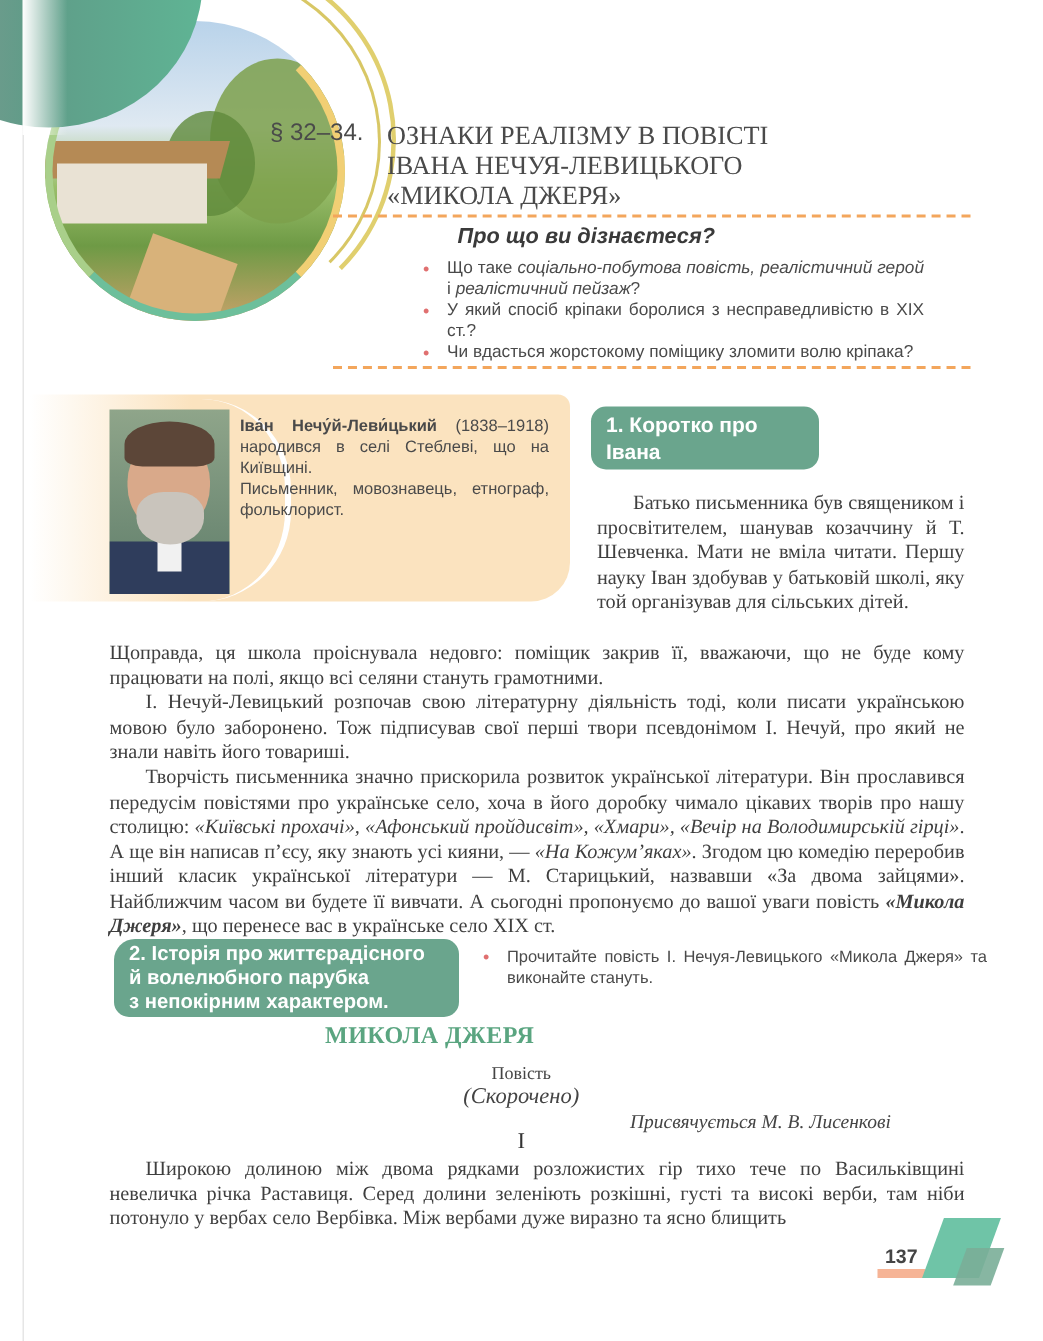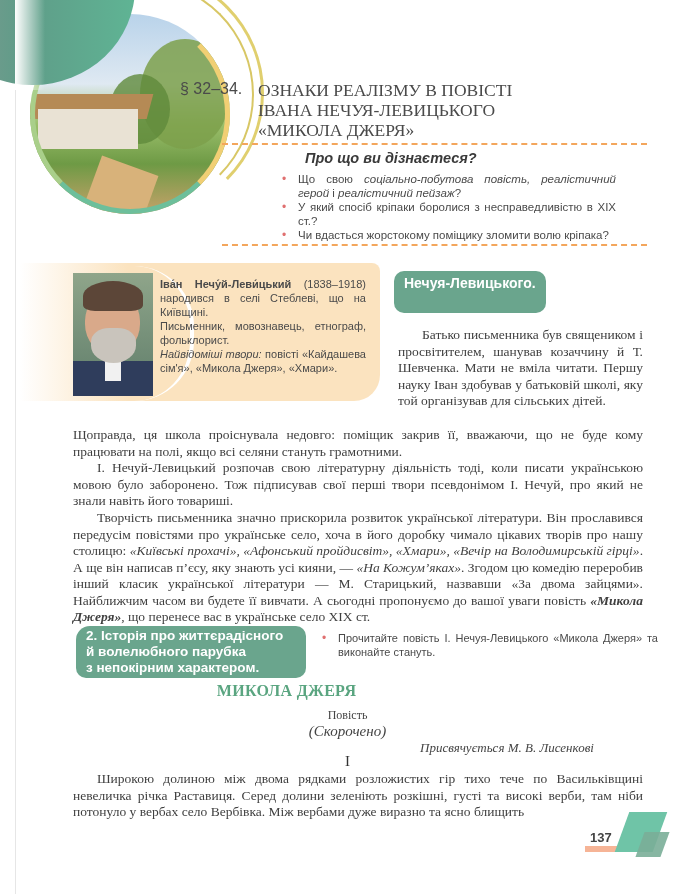--- a/index.html
+++ b/index.html
@@ -91,21 +91,21 @@
   <div>ОЗНАКИ РЕАЛІЗМУ В ПОВІСТІ</div>
   <div>ІВАНА НЕЧУЯ-ЛЕВИЦЬКОГО</div>
   <div>«МИКОЛА ДЖЕРЯ»</div>
 </div>
 <div class="abs dash-line" style="left:222px; top:143px; width:425px;"></div>
 
 <div class="abs learn-title">Про що ви дізнаєтеся?</div>
 <ul class="abs learn-list">
   <li>
     <span class="bullet">•</span>
-    <span>Що свою </span><span class="ital" style="font-style:italic">соціально-побутова повість,  реалістичний герой</span><span> і </span><span style="font-style:italic">реалістичний пейзаж</span><span>?</span>
+    <span>Що таке </span><span class="ital" style="font-style:italic">соціально-побутова повість,  реалістичний герой</span><span> і </span><span style="font-style:italic">реалістичний пейзаж</span><span>?</span>
   </li>
   <li>
     <span class="bullet">•</span>
     <span>У який спосіб кріпаки боролися з несправедливістю в XIX ст.?</span>
   </li>
   <li>
     <span class="bullet">•</span>
     <span>Чи вдасться жорстокому поміщику зломити волю кріпака?</span>
   </li>
 </ul>
@@ -120,27 +120,24 @@
   <div class="abs beard"></div>
 </div>
 <div class="abs portrait-arc"></div>
 <div class="abs bio-text">
   <div style="text-align:justify">
     <span class="name">Іва́н Нечу́й-Леви́цький</span>
     <span>(1838–1918)</span>
     <span>народився в селі Стеблеві, що на Київщині.</span>
   </div>
   <div style="text-align:justify">Письменник, мовознавець, етнограф, фольклорист.</div>
-  <div style="text-align:justify">
-    <span style="font-style:italic">Найвідоміші твори:</span>
-    <span>повісті «Кайдашева сім'я», «Микола Джеря», «Хмари».</span>
-  </div>
 </div>
 
 <div class="abs sec-heading sec1">
+  <div>1. Коротко про Івана</div>
   <div>Нечуя-Левицького.</div>
 </div>
 <div class="abs body col-right indent">Батько письменника був священиком і просвітителем, шанував козаччину й Т. Шевченка. Мати не вміла читати. Першу науку Іван здобував у батьковій школі, яку той організував для сільських дітей.</div>
 <div class="abs body full" style="top:427px;">Щоправда, ця школа проіснувала недовго: поміщик закрив її, вважаючи, що не буде кому працювати на полі, якщо всі селяни стануть грамотними.</div>
 <div class="abs body full indent" style="top:460px;">І. Нечуй-Левицький розпочав свою літературну діяльність тоді, коли писати українською мовою було заборонено. Тож підписував свої перші твори псевдонімом І. Нечуй, про який не знали навіть його товариші.</div>
 <div class="abs body full indent" style="top:510px;">
   <span>Творчість письменника значно прискорила розвиток української літератури. Він прославився передусім повістями про українське село, хоча в його доробку чимало цікавих творів про нашу столицю: </span><span class="ital">«Київські прохачі», «Афонський пройдисвіт», «Хмари», «Вечір на Володимирській гірці»</span><span>. А ще він написав п’єсу, яку знають усі кияни, — </span><span class="ital">«На Кожум’яках»</span><span>. Згодом цю комедію переробив інший класик української літератури — М. Старицький, назвавши «За двома зайцями». Найближчим часом ви будете її вивчати. А сьогодні пропонуємо до вашої уваги повість </span><span class="bi">«Микола Джеря»</span><span>, що перенесе вас в українське село XIX ст.</span>
 </div>
 
 <div class="abs sec-heading sec2">

